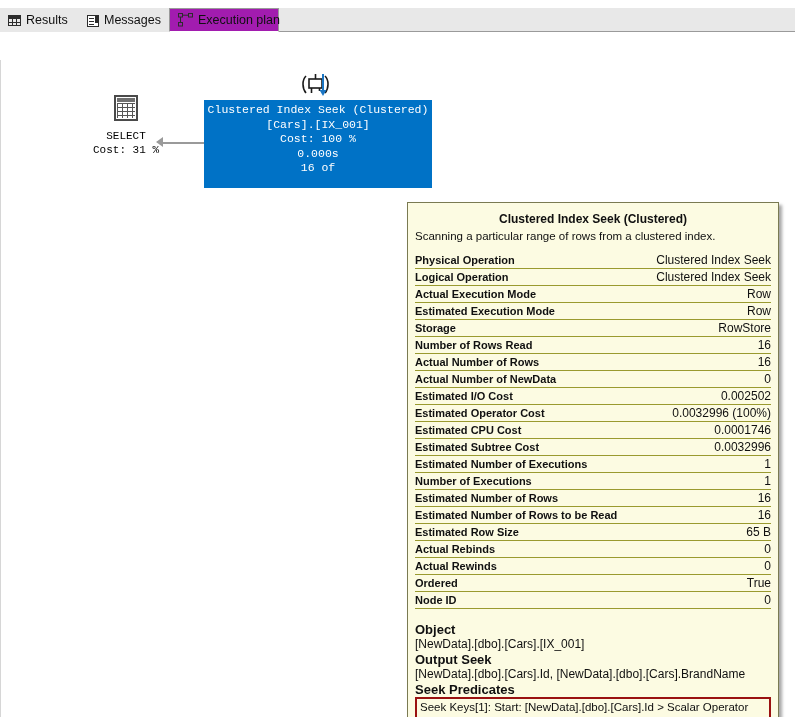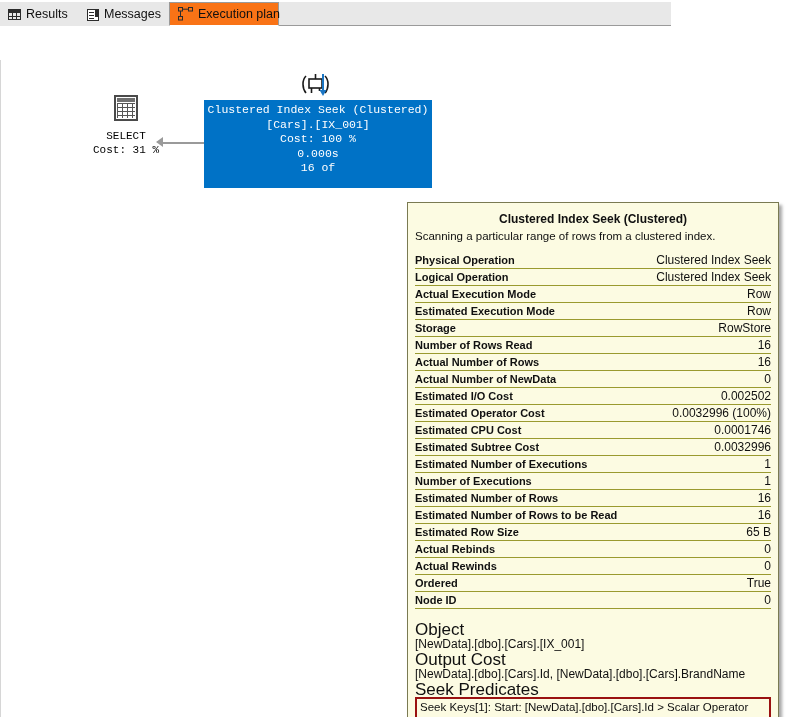--- a/index.html
+++ b/index.html
@@ -12,22 +12,22 @@
     height: 717px;
     background: #ffffff;
     font-family: "Liberation Sans", sans-serif;
     overflow: hidden;
     position: relative;
   }
 
   
   #tabstrip {
     position: absolute;
-    left: 0; top: 2px;
-    width: 671px;
+    left: 0; top: 8px;
+    width: 795px;
     height: 24px;
     background: #e8e8e8;
     border-bottom: 1px solid #9a9a9a;
     box-sizing: border-box;
   }
   .tab {
     position: absolute;
     top: 1px;
     height: 23px;
     display: flex;
@@ -35,21 +35,21 @@
     gap: 5px;
     padding: 0 8px;
     box-sizing: border-box;
     font-size: 12.5px;
     color: #101010;
     white-space: nowrap;
     cursor: default;
   }
   .tab.inactive { background: #e8e8e8; }
   .tab.active {
-    background: #f97316;
+    background: #a21caf;
     border: 1px solid #9a9a9a;
     border-bottom: 1px solid #ffffff;
     height: 24px;
     top: 0;
     text-align: center;
   }
   .tab-label { line-height: 1; }
 
   
   .ico { display: inline-block; position: relative; }
@@ -235,22 +235,22 @@
   .proprow .v {
     font-size: 12px;
     text-align: right;
     white-space: nowrap;
     padding-left: 10px;
   }
   .section {
     padding-top: 13px;
   }
   .sect-head {
-    font-weight: normal;
-    font-size: 17px;
+    font-weight: bold;
+    font-size: 13px;
     line-height: 15px;
   }
   .sect-val {
     font-size: 12px;
     line-height: 15px;
     word-break: break-word;
   }
   #seek-pred-box {
     border: 2px solid #9a1111;
     margin-top: 0px;
@@ -414,21 +414,21 @@
           <span class="v">0</span>
         </div>
       </div>
 
     <div class="section">
       <div class="sect-head">Object</div>
       <div class="sect-val">[NewData].[dbo].[Cars].[IX_001]</div>
     </div>
 
     <div>
-      <div class="sect-head">Output Cost</div>
+      <div class="sect-head">Output Seek</div>
       <div class="sect-val">[NewData].[dbo].[Cars].Id, [NewData].[dbo].[Cars].BrandName</div>
     </div>
 
     <div>
       <div class="sect-head">Seek Predicates</div>
       <div id="seek-pred-box" style="border-color: rgb(154, 17, 17);">Seek Keys[1]: Start: [NewData].[dbo].[Cars].Id &gt; Scalar Operator (CONVERT_IMPLICIT(int,[@1],0))</div>
     </div>
   </div>
 
 </div>

